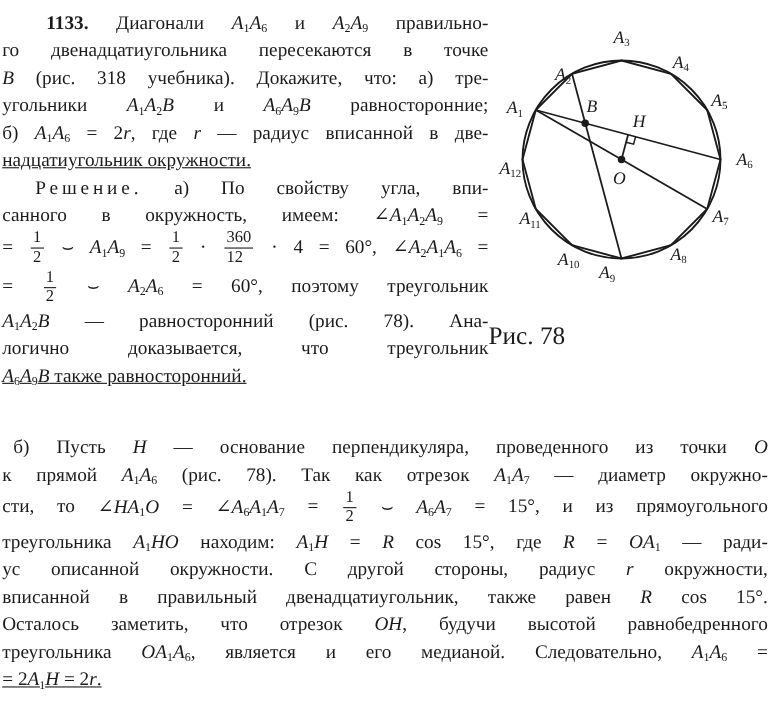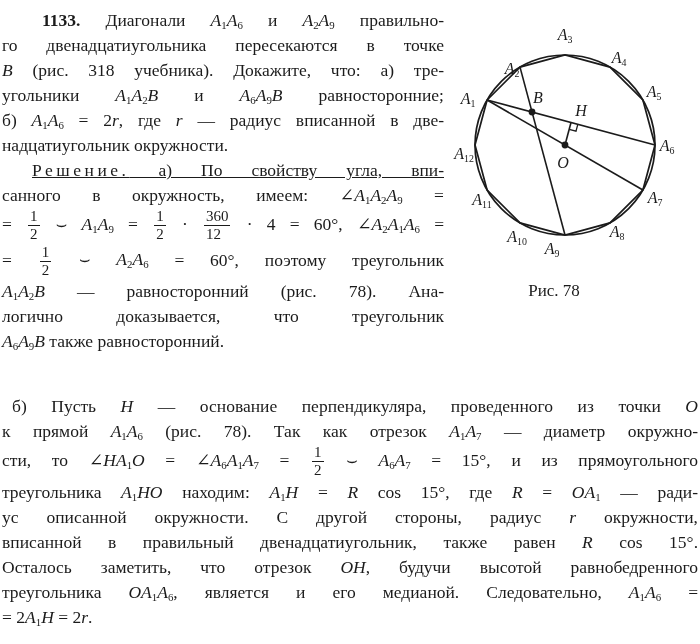--- a/index.html
+++ b/index.html
@@ -11,23 +11,23 @@
   }
   .page { box-sizing:border-box; width:700px; height:644px; padding:8px 2px 10px 2px; }
   .top { display:flex; }
   .leftcol { width:442px; }
   .rightcol { width:254px; position:relative; }
   .para { font-size:17.5px; line-height:25px; }
   .tline {
     text-align:justify; text-align-last:justify;
     white-space:normal;
   }
-  .para .tline:last-child { text-align:right; text-align-last:left; }
+  .para .tline:last-child { text-align:right; text-align-last:left;text-decoration:underline; }
   .p1 > .tline:first-child { text-indent:40px; }
-  .p2 > .tline:first-child { text-indent:30px;text-decoration:underline; }
+  .p2 > .tline:first-child { text-indent:30px; }
   .p3 > .tline:first-child { text-indent:10px; }
   .p3 { margin-top:40px; }
   b.num { font-weight:bold; }
   .ls { letter-spacing:3.5px; }
   .mt { font-family:"Liberation Serif","DejaVu Serif","DejaVu Sans",serif; }
   .mt i { font-style:italic; }
   sub { font-size:0.62em; vertical-align:-0.3em; line-height:0; }
   .frac {
     display:inline-block; vertical-align:middle; text-align:center;
     font-size:15px; line-height:1.15; margin:0 2px; text-indent:0;
@@ -36,21 +36,21 @@
   .frac .fd { display:block; padding:0 2px; }
   
   .fig { position:relative; width:250px; height:250px; margin:7px 0 0 0; }
   .fig svg { position:absolute; left:0; top:0; }
   .fig-stroke { stroke:#1b1b1b; fill:none; }
   .fig-dot { fill:#1b1b1b; stroke:none; }
   .flabel {
     position:absolute; transform:translate(-50%,-50%);
     font-size:16px; line-height:1; white-space:nowrap;
   }
-  .fig-caption { width:220px; text-align:center; margin-top:16px; font-size:17px; }
+  .fig-caption { width:220px; margin-top:28px; font-size:23px; }
 </style>
 </head>
 <body style="background: rgb(255, 255, 255); color: rgb(27, 27, 27);">
 
 <div class="page">
   <div class="top">
 
     <div class="leftcol">
       <div class="para p1">
           <div class="tline"><b class="num">1133.</b> Диагонали <span class="mt"><i>A</i><sub>1</sub><i>A</i><sub>6</sub></span> и <span class="mt"><i>A</i><sub>2</sub><i>A</i><sub>9</sub></span> правильно-</div>
@@ -82,21 +82,21 @@
           <line class="fig-stroke" stroke-width="1.6" x1="121" y1="130" x2="127" y2="107.5"></line>
           <polyline class="fig-stroke" stroke-width="1.3" points="133.8,109.3 132.0,116.1 125.2,114.3"></polyline>
           <circle class="fig-dot" cx="88" cy="97" r="3.4"></circle>
           <circle class="fig-dot" cx="121" cy="130" r="3.4"></circle>
         </svg>
         <span class="flabel" style="left:24px;top:84px"><span class="mt"><i>A</i><sub>1</sub></span></span>
         <span class="flabel" style="left:68px;top:54px"><span class="mt"><i>A</i><sub>2</sub></span></span>
         <span class="flabel" style="left:121px;top:20px"><span class="mt"><i>A</i><sub>3</sub></span></span>
         <span class="flabel" style="left:175px;top:43px"><span class="mt"><i>A</i><sub>4</sub></span></span>
         <span class="flabel" style="left:210px;top:77px"><span class="mt"><i>A</i><sub>5</sub></span></span>
-        <span class="flabel" style="left:223px;top:131px"><span class="mt"><i>A</i><sub>6</sub></span></span>
+        <span class="flabel" style="left:233px;top:131px"><span class="mt"><i>A</i><sub>6</sub></span></span>
         <span class="flabel" style="left:211px;top:183px"><span class="mt"><i>A</i><sub>7</sub></span></span>
         <span class="flabel" style="left:173px;top:217px"><span class="mt"><i>A</i><sub>8</sub></span></span>
         <span class="flabel" style="left:108px;top:234px"><span class="mt"><i>A</i><sub>9</sub></span></span>
         <span class="flabel" style="left:73px;top:222px"><span class="mt"><i>A</i><sub>10</sub></span></span>
         <span class="flabel" style="left:38px;top:185px"><span class="mt"><i>A</i><sub>11</sub></span></span>
         <span class="flabel" style="left:20px;top:139px"><span class="mt"><i>A</i><sub>12</sub></span></span>
         <span class="flabel" style="left:94px;top:83px"><span class="mt"><i>B</i></span></span>
         <span class="flabel" style="left:137px;top:96px"><span class="mt"><i>H</i></span></span>
         <span class="flabel" style="left:119px;top:148px"><span class="mt"><i>O</i></span></span>
       </div>

